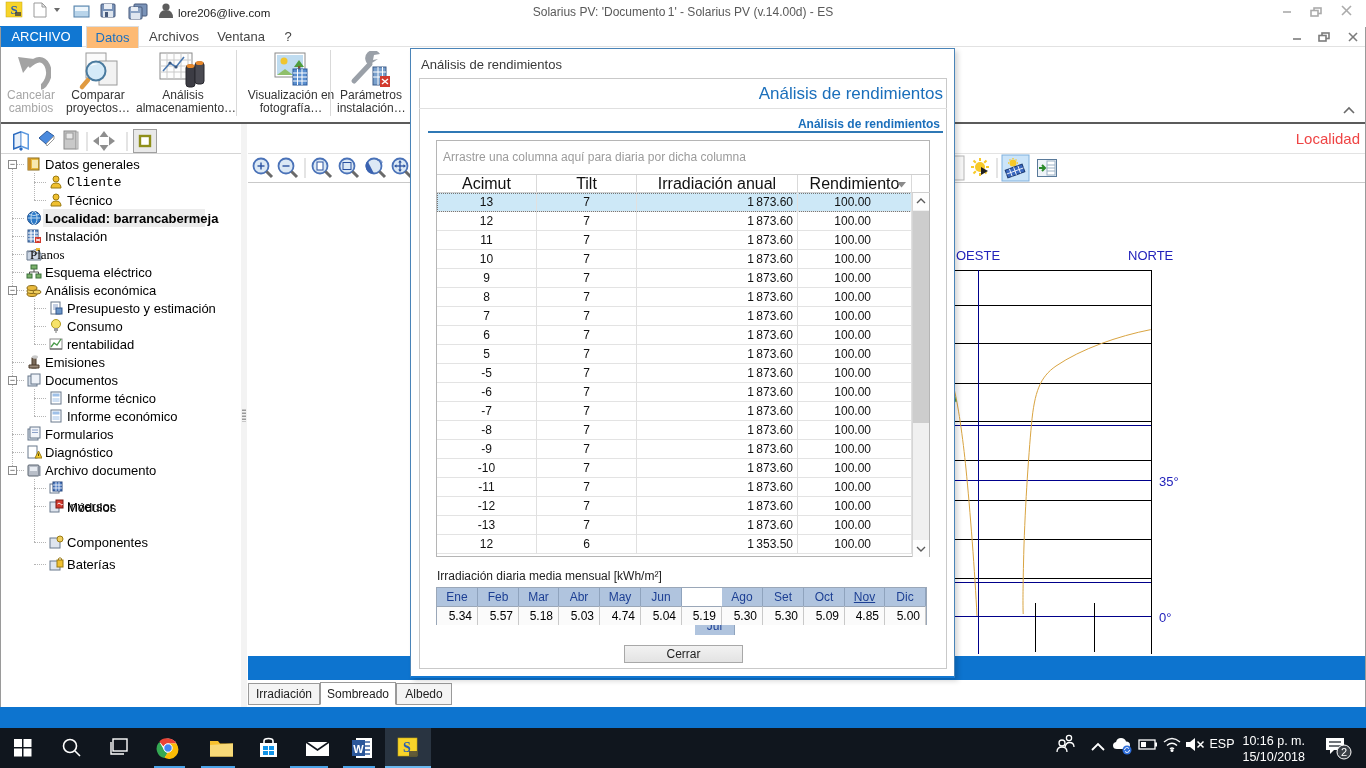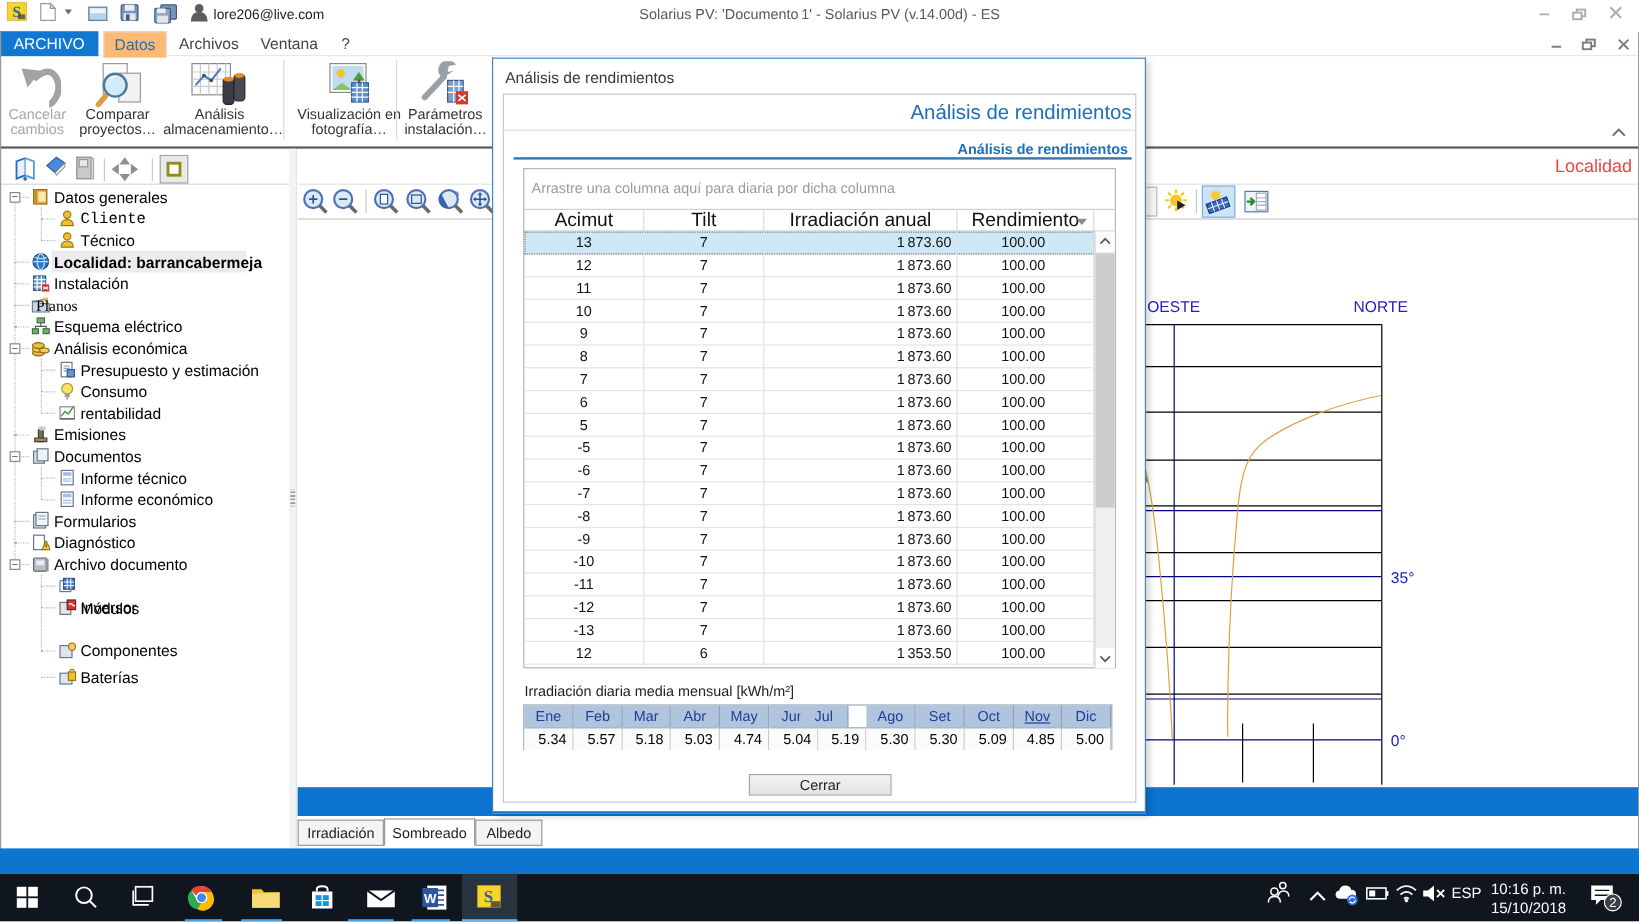--- a/index.html
+++ b/index.html
@@ -790,21 +790,21 @@
       <div class="mh" style="left:41px;width:41px;">Feb</div>
       <div class="md" style="left:41px;width:41px;">5.57</div>
       <div class="mh" style="left:82px;width:40px;">Mar</div>
       <div class="md" style="left:82px;width:40px;">5.18</div>
       <div class="mh" style="left:122px;width:41px;">Abr</div>
       <div class="md" style="left:122px;width:41px;">5.03</div>
       <div class="mh" style="left:163px;width:41px;">May</div>
       <div class="md" style="left:163px;width:41px;">4.74</div>
       <div class="mh" style="left:204px;width:41px;">Jun</div>
       <div class="md" style="left:204px;width:41px;">5.04</div>
-      <div class="mh" style="left:230px;width:40px;">Jul</div>
+      <div class="mh" style="left:258px;width:40px;margin-top:29px;">Jul</div>
       <div class="md" style="left:245px;width:40px;">5.19</div>
       <div class="mh" style="left:285px;width:41px;">Ago</div>
       <div class="md" style="left:285px;width:41px;">5.30</div>
       <div class="mh" style="left:326px;width:41px;">Set</div>
       <div class="md" style="left:326px;width:41px;">5.30</div>
       <div class="mh" style="left:367px;width:41px;">Oct</div>
       <div class="md" style="left:367px;width:41px;">5.09</div>
       <div class="mh" style="left:408px;width:40px;text-decoration:underline;">Nov</div>
       <div class="md" style="left:408px;width:40px;">4.85</div>
       <div class="mh" style="left:448px;width:41px;">Dic</div>

